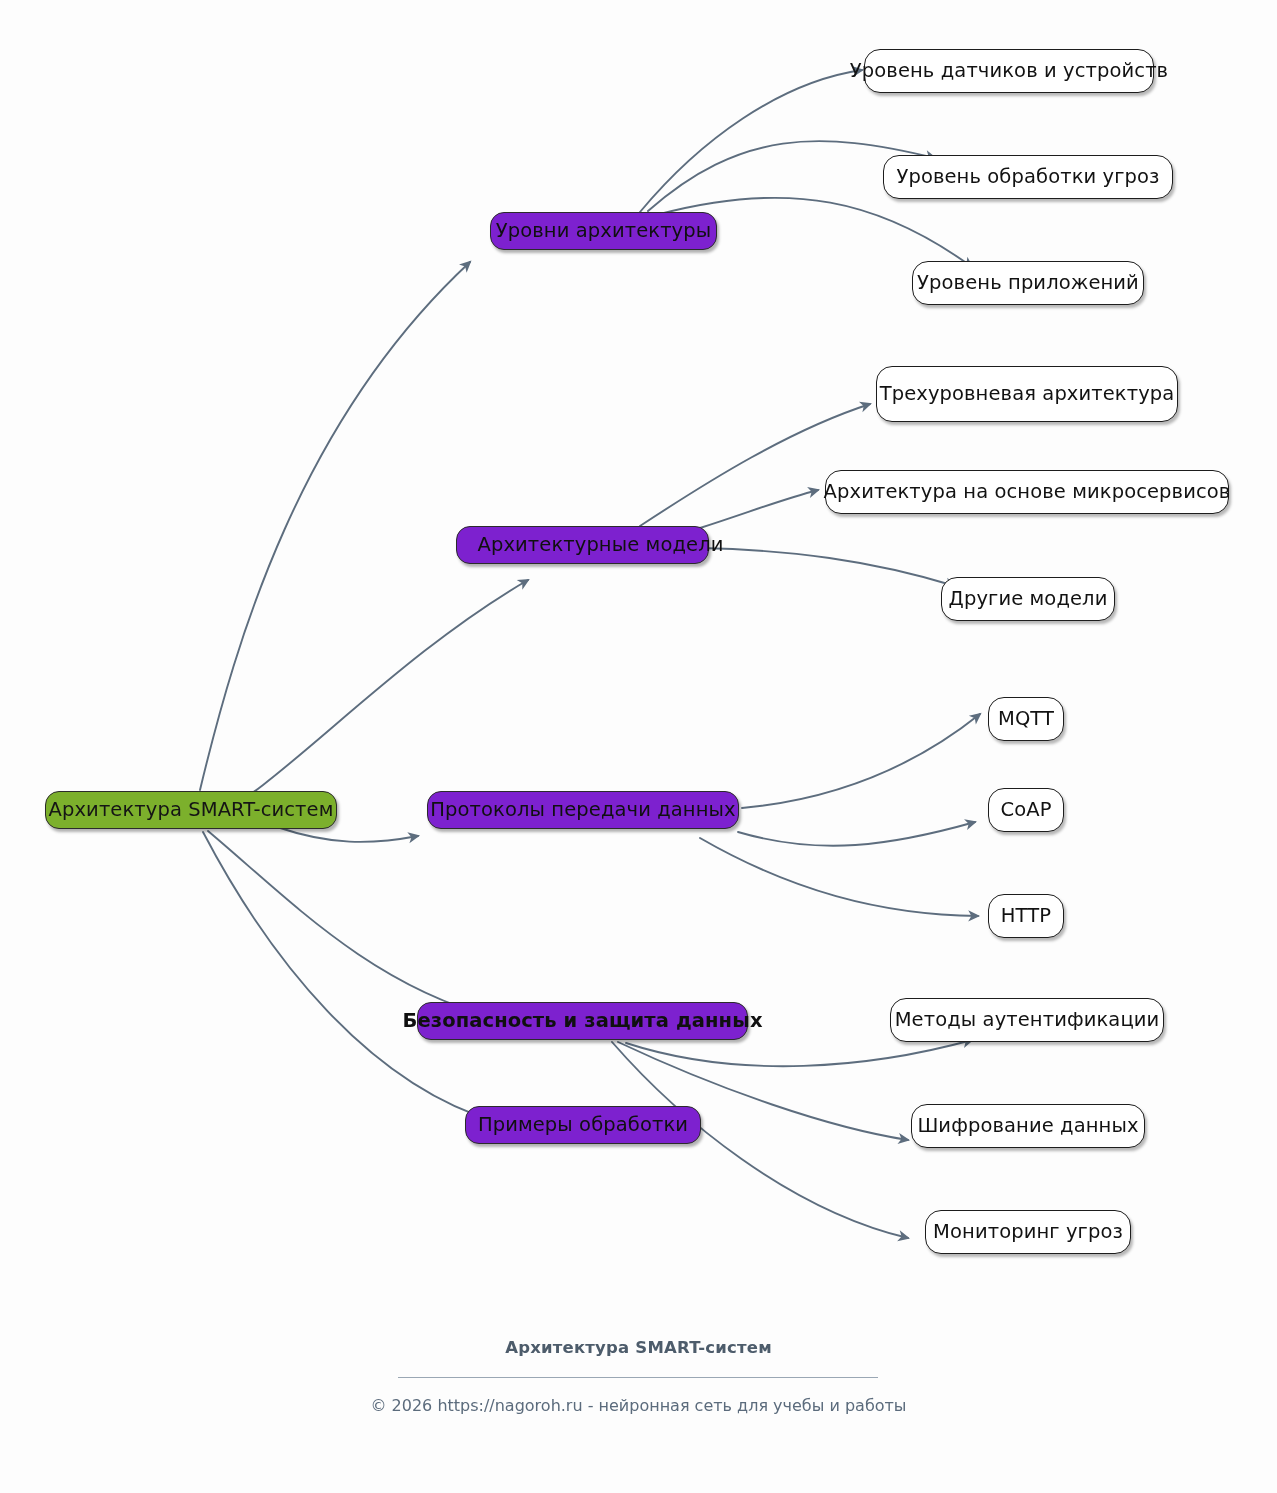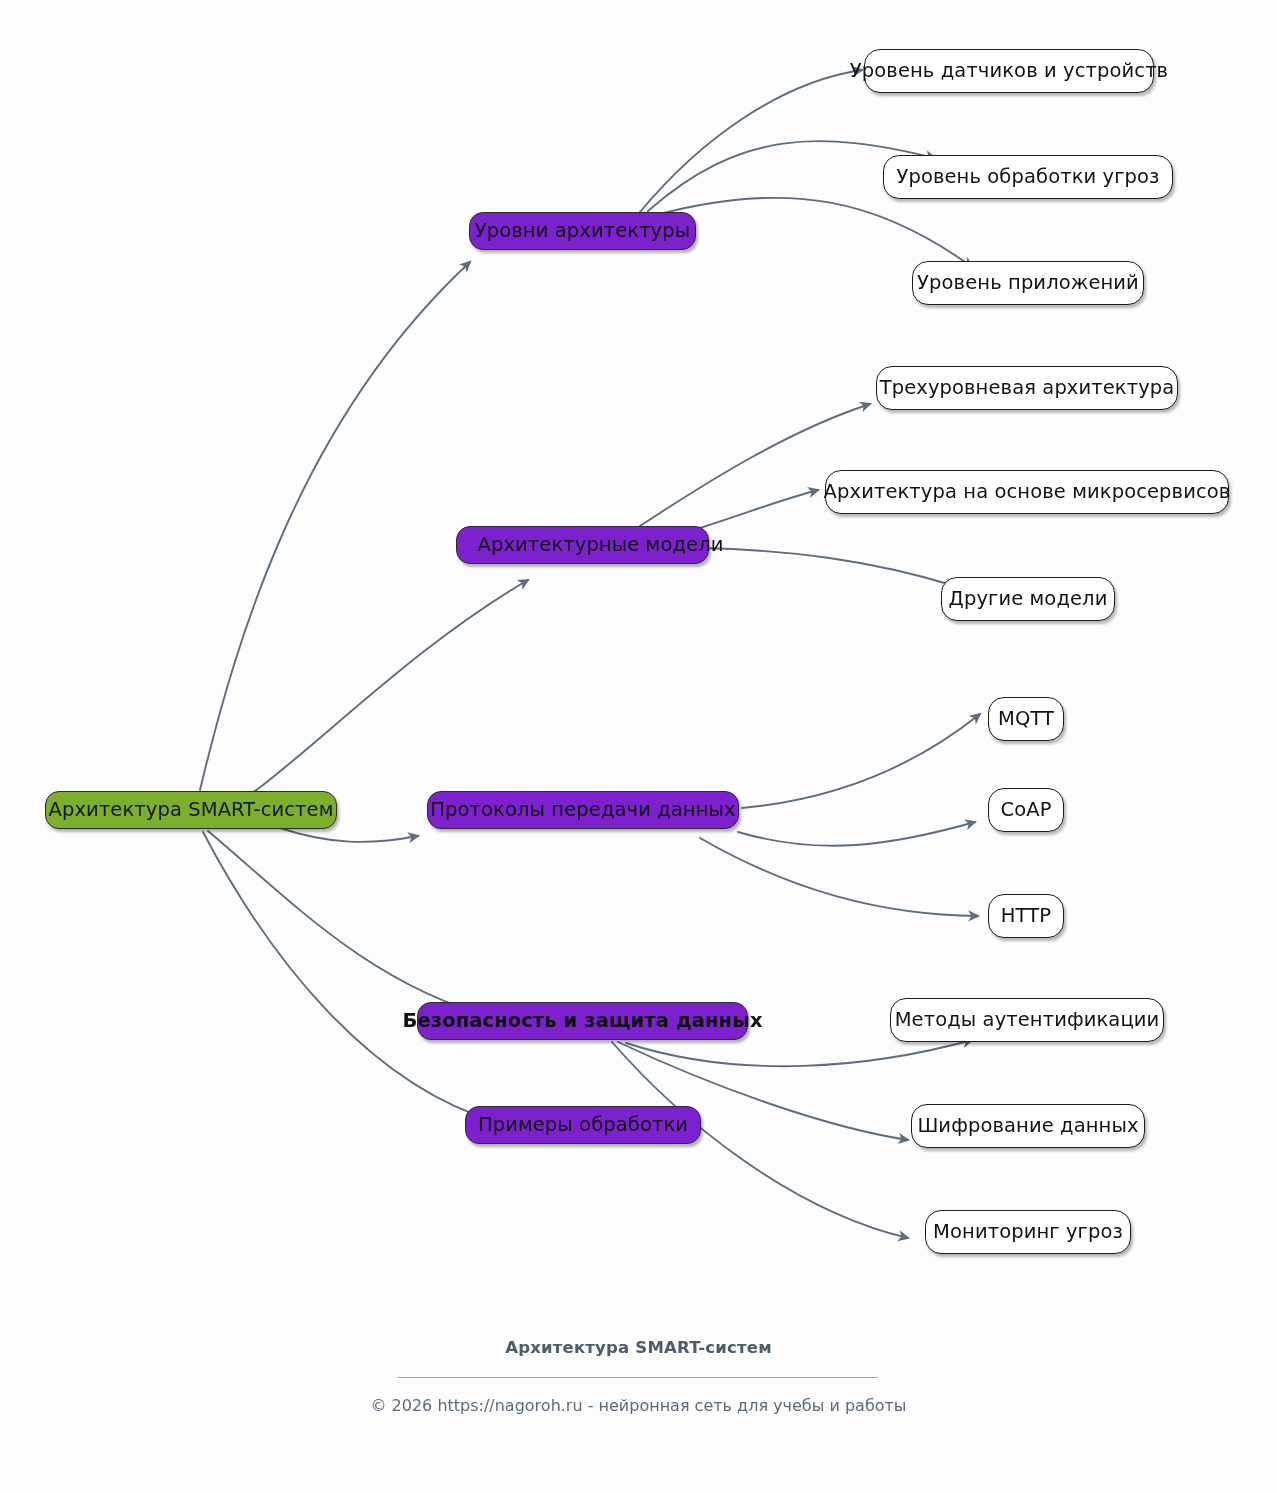--- a/index.html
+++ b/index.html
@@ -148,41 +148,41 @@
 
     <path class="edge" d="M 626 1043 C 740 1080 870 1068 972 1040"></path>
     <path class="edge" d="M 618 1042 C 720 1090 830 1128 908 1140"></path>
     <path class="edge" d="M 612 1042 C 680 1120 790 1210 908 1238"></path>
   </svg>
 
   <div class="node root" style="left:45px; top:791px; width:292px; height:38px;">
     <span class="node-label">Архитектура SMART-систем</span>
   </div>
 
-  <div class="node branch" style="left:469px; top:212px; width:227px; height:38px;">
+  <div class="node branch" style="left:490px; top:212px; width:227px; height:38px;">
     <span class="node-label">Уровни архитектуры</span>
   </div>
 
   <div class="node leaf" style="left:864px; top:49px; width:290px; height:44px;">
     <span class="node-label">Уровень датчиков и устройств</span>
   </div>
 
   <div class="node leaf" style="left:883px; top:155px; width:290px; height:44px;">
     <span class="node-label">Уровень обработки угроз</span>
   </div>
 
   <div class="node leaf" style="left:912px; top:261px; width:232px; height:44px;">
     <span class="node-label">Уровень приложений</span>
   </div>
 
   <div class="node branch" style="left:456px; top:526px; width:253px; height:38px;padding-left:36px;">
     <span class="node-label">Архитектурные модели</span>
   </div>
 
-  <div class="node leaf" style="left:876px; top:366px; width:302px; height:44px;text-align:right;">
+  <div class="node leaf" style="left:876px; top:366px; width:302px; height:56px;text-align:right;">
     <span class="node-label">Трехуровневая архитектура</span>
   </div>
 
   <div class="node leaf" style="left:825px; top:470px; width:404px; height:44px;">
     <span class="node-label">Архитектура на основе микросервисов</span>
   </div>
 
   <div class="node leaf" style="left:941px; top:577px; width:174px; height:44px;">
     <span class="node-label">Другие модели</span>
   </div>

